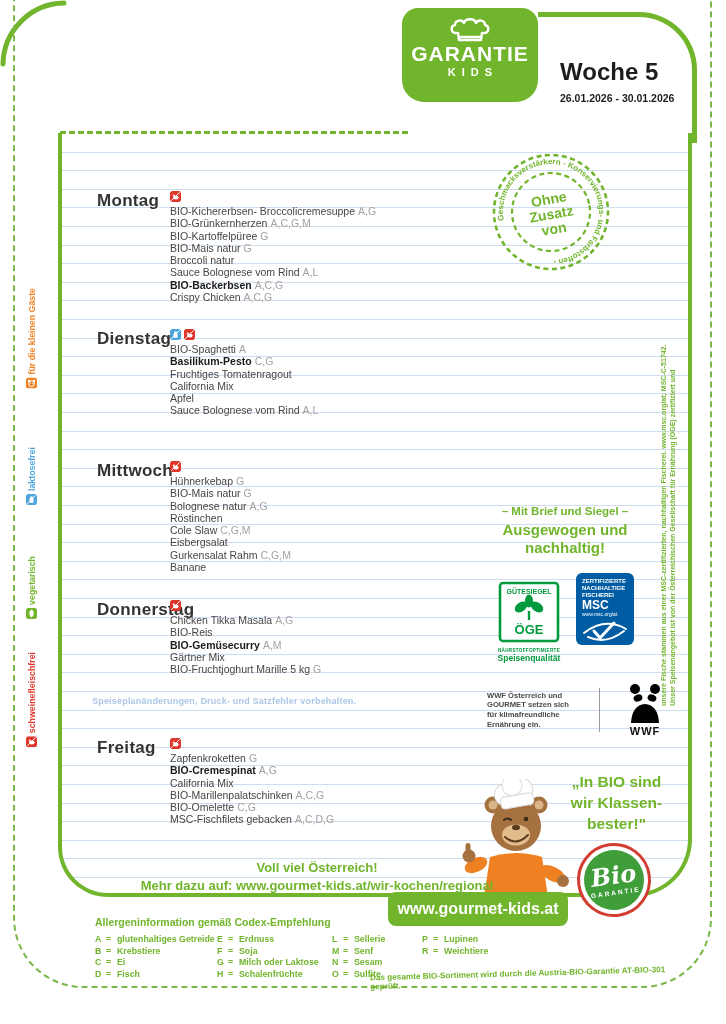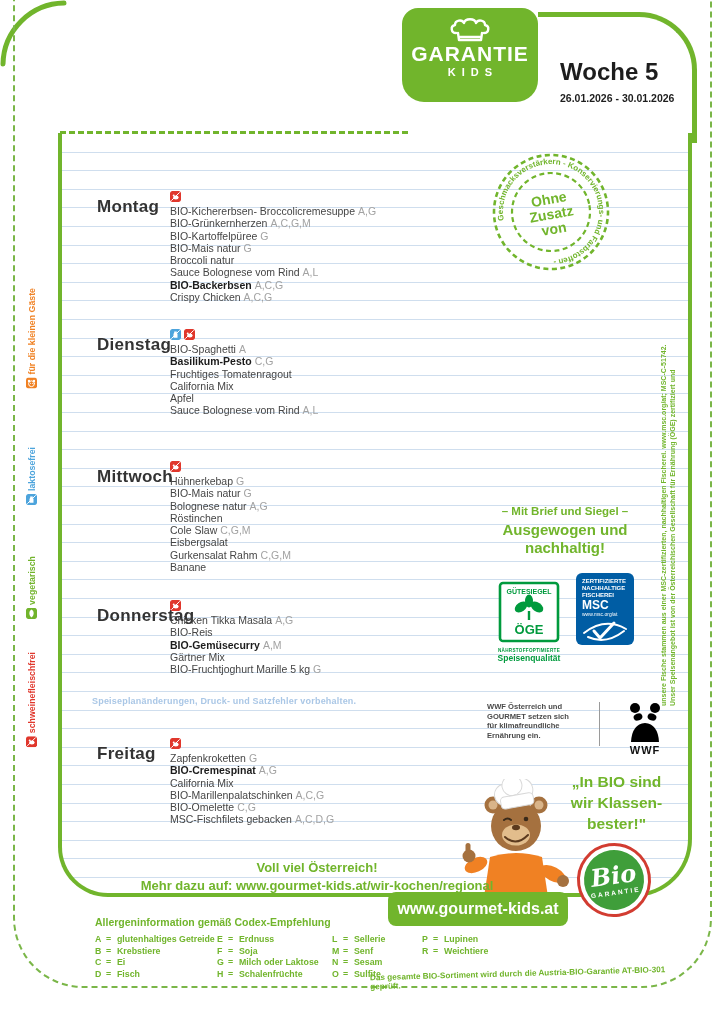--- a/index.html
+++ b/index.html
@@ -27,21 +27,21 @@
   .week-block{left:560px;top:58px;width:132px;color:#1d1d1d;}
   .week{font-size:24px;font-weight:700;}
   .dates{font-size:10.5px;font-weight:700;margin-top:6px;}
 
   
   .main-box{left:58px;top:133px;width:634px;height:764px;border:4px solid #71b52c;border-top:none;
             border-radius:0 0 58px 50px;box-sizing:border-box;
             background-image:repeating-linear-gradient(to bottom,transparent 0,transparent 17.6px,#cfdeee 17.6px,#cfdeee 18.6px);
             background-position:0 1px;}
   .day-row{position:absolute;left:0;width:100%;}
-  .day-label{position:absolute;left:35px;top:6px;font-size:17px;font-weight:700;color:#333;letter-spacing:0.3px;}
+  .day-label{position:absolute;left:35px;top:0;font-size:17px;font-weight:700;color:#333;letter-spacing:0.3px;}
   .day-dishes{position:absolute;left:108px;top:0;width:235px;}
   .day-icons{height:13px;margin-bottom:1px;display:flex;gap:3px;}
   .mini-icon{width:11px;height:11px;border-radius:2px;display:block;}
   .dish{font-size:10.5px;line-height:12.3px;color:#454545;}
   .dish-name{font-weight:400;}
   .dish-name.bold{font-weight:700;color:#1c1c1c;}
   .dish-all{color:#a2a2a2;margin-left:3px;}
 
   .disclaimer{left:30px;top:563px;font-size:9px;font-weight:700;color:#aac7e6;letter-spacing:0.2px;}
 
@@ -49,21 +49,21 @@
   .stamp-wrap{left:428px;top:18px;width:122px;height:122px;transform:rotate(-10deg);}
 
   
   .siegel{left:393px;top:372px;width:220px;text-align:center;color:#71b52c;}
   .siegel-h{font-size:11.5px;font-weight:700;}
   .siegel-sub{font-size:15px;font-weight:700;line-height:18px;margin-top:4px;}
   .oege{left:428px;top:448px;width:78px;text-align:center;color:#009a3d;}
   .oege-tiny{font-size:4.6px;font-weight:700;letter-spacing:0.3px;margin-top:1px;}
   .oege-sub{font-size:8.5px;font-weight:700;}
   .msc{left:514px;top:440px;width:58px;height:72px;}
-  .wwf{left:425px;top:569px;width:190px;display:flex;align-items:flex-start;gap:24px;}
+  .wwf{left:425px;top:550px;width:190px;display:flex;align-items:center;gap:24px;}
   .wwf-text{width:88px;font-size:7.6px;line-height:9.6px;color:#4a4a4a;font-weight:700;}
   .wwf-div{width:1px;height:44px;background:#9a9a9a;}
   .wwf-logo{text-align:center;}
   .wwf-label{font-size:11px;font-weight:700;color:#111;letter-spacing:1px;margin-top:-2px;}
 
   .bio-claim{left:452px;top:638px;width:205px;text-align:center;color:#71b52c;font-size:15.5px;font-weight:700;line-height:21px;}
   .bear{left:398px;top:646px;}
   .bio-stamp{left:515px;top:710px;width:74px;height:74px;border-radius:50%;border:3px solid #d23c31;
              box-sizing:border-box;background:#fff;display:flex;align-items:center;justify-content:center;transform:rotate(-8deg);}
   .bio-inner{width:60px;height:60px;border-radius:50%;background:#3f9e3a;color:#fff;text-align:center;

